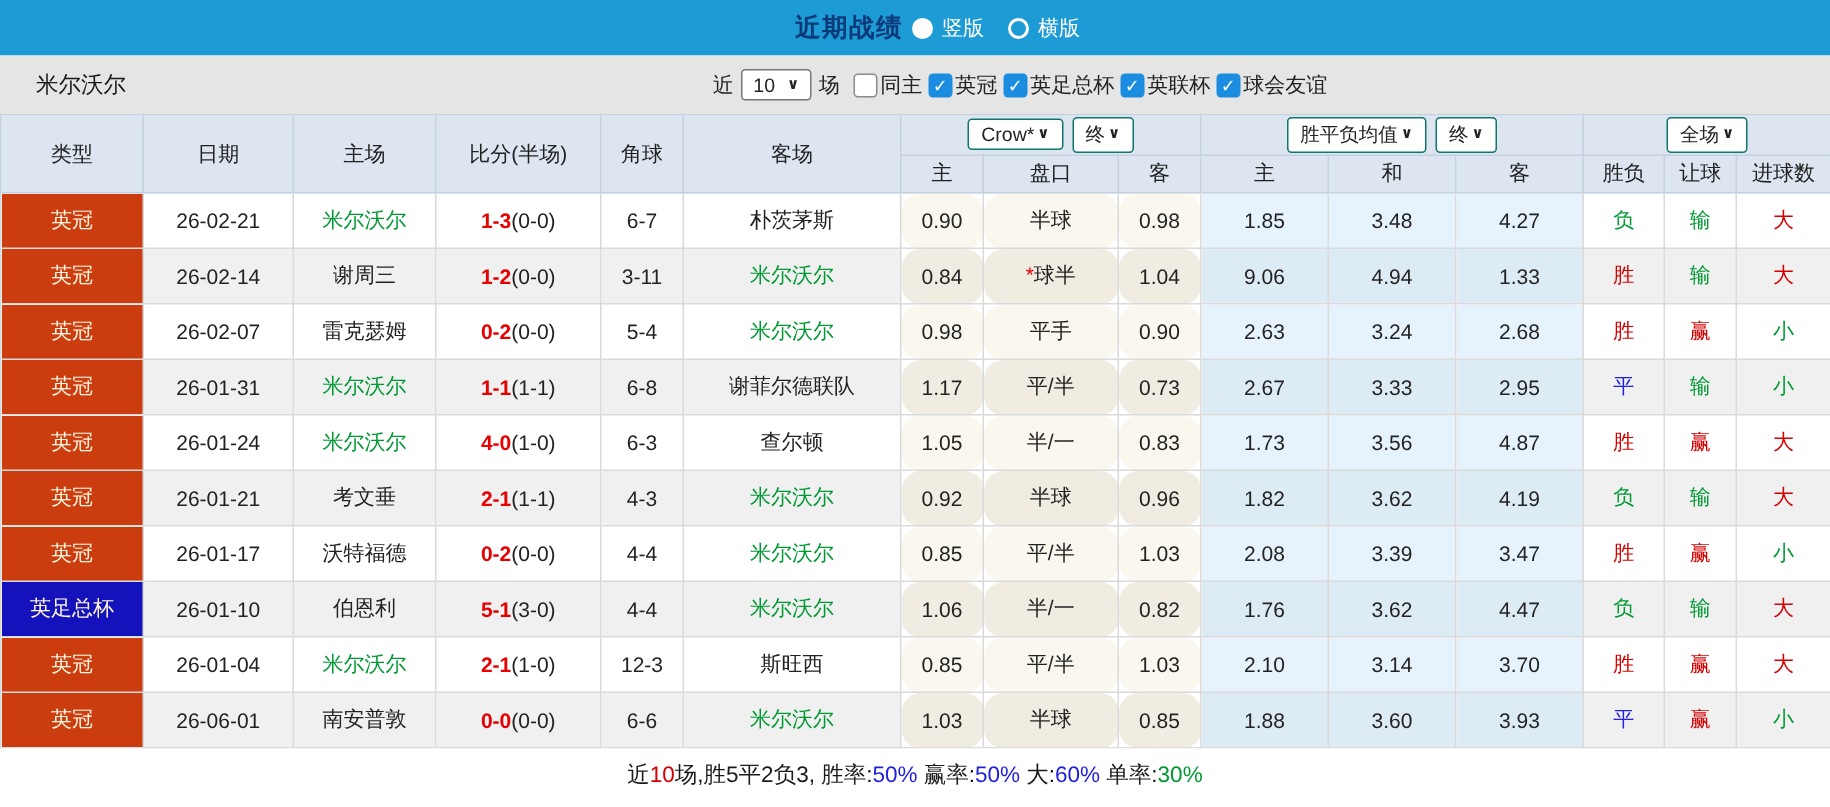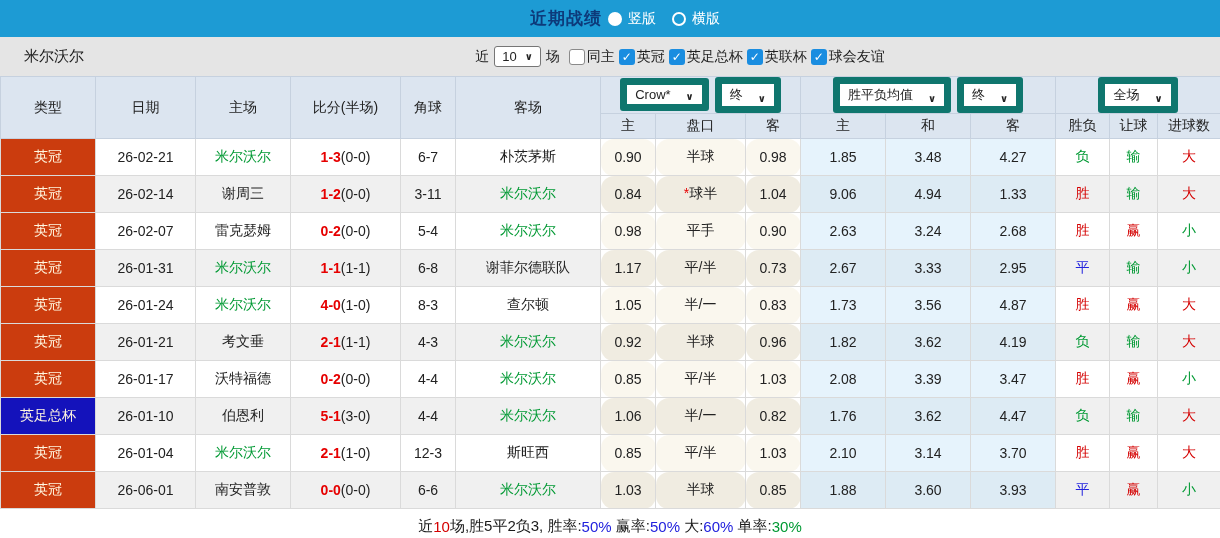--- a/index.html
+++ b/index.html
@@ -39,22 +39,22 @@
   .cb-label { margin-left: 2px; }
   
   table { border-collapse: collapse; width: 1220px; table-layout: fixed; }
   thead td, thead th {
     background: #dce5f0; border: 1px solid #c6d1df;
     font-weight: normal; font-size: 14px; color: #222; text-align: center;
   }
   .hdr-top td { height: 27px; }
   .hdr-sub td { height: 25px; }
   .chip {
-    display: inline-flex; align-items: flex-end; gap: 15px; background: #ffffff;
-    border: 7px solid #0f766e; border-radius: 3px; padding: 2px 8px;
+    display: inline-flex; align-items: center; gap: 2px; background: #ffffff;
+    border: 1px solid #0f766e; border-radius: 3px; padding: 2px 8px;
     font-size: 13px; margin: 0 3px; cursor: pointer; white-space: nowrap;
   }
   tbody td {
     border: 1px solid #dadada; text-align: center; font-size: 14px;
     height: 37px; color: #222; overflow: hidden; white-space: nowrap;
   }
   tbody tr.alt td { background: #f0f0f0; }
   tbody td.col-crow { background-color: rgba(240,228,198,0.30); border-radius: 13px; }
   tbody tr.alt td.col-crow { background-color: rgba(222,212,188,0.45); }
   tbody td.col-avg { background-color: rgba(182,221,245,0.35); }
@@ -238,21 +238,21 @@
         <td class="col-avg">2.95</td>
         <td class="c-blue">平</td>
         <td class="c-green">输</td>
         <td class="c-green">小</td>
       </tr>
       <tr>
         <td class="league" style="background: rgb(203, 60, 14);">英冠</td>
         <td>26-01-24</td>
         <td class="focus-team">米尔沃尔</td>
         <td><span class="score-main">4-0</span><span>(1-0)</span></td>
-        <td>8-3</td>
+        <td>6-3</td>
         <td>查尔顿</td>
         <td class="col-crow">1.05</td>
         <td class="col-crow">半/一</td>
         <td class="col-crow">0.83</td>
         <td class="col-avg">1.73</td>
         <td class="col-avg">3.56</td>
         <td class="col-avg">4.87</td>
         <td class="c-red">胜</td>
         <td class="c-red">赢</td>
         <td class="c-red">大</td>

